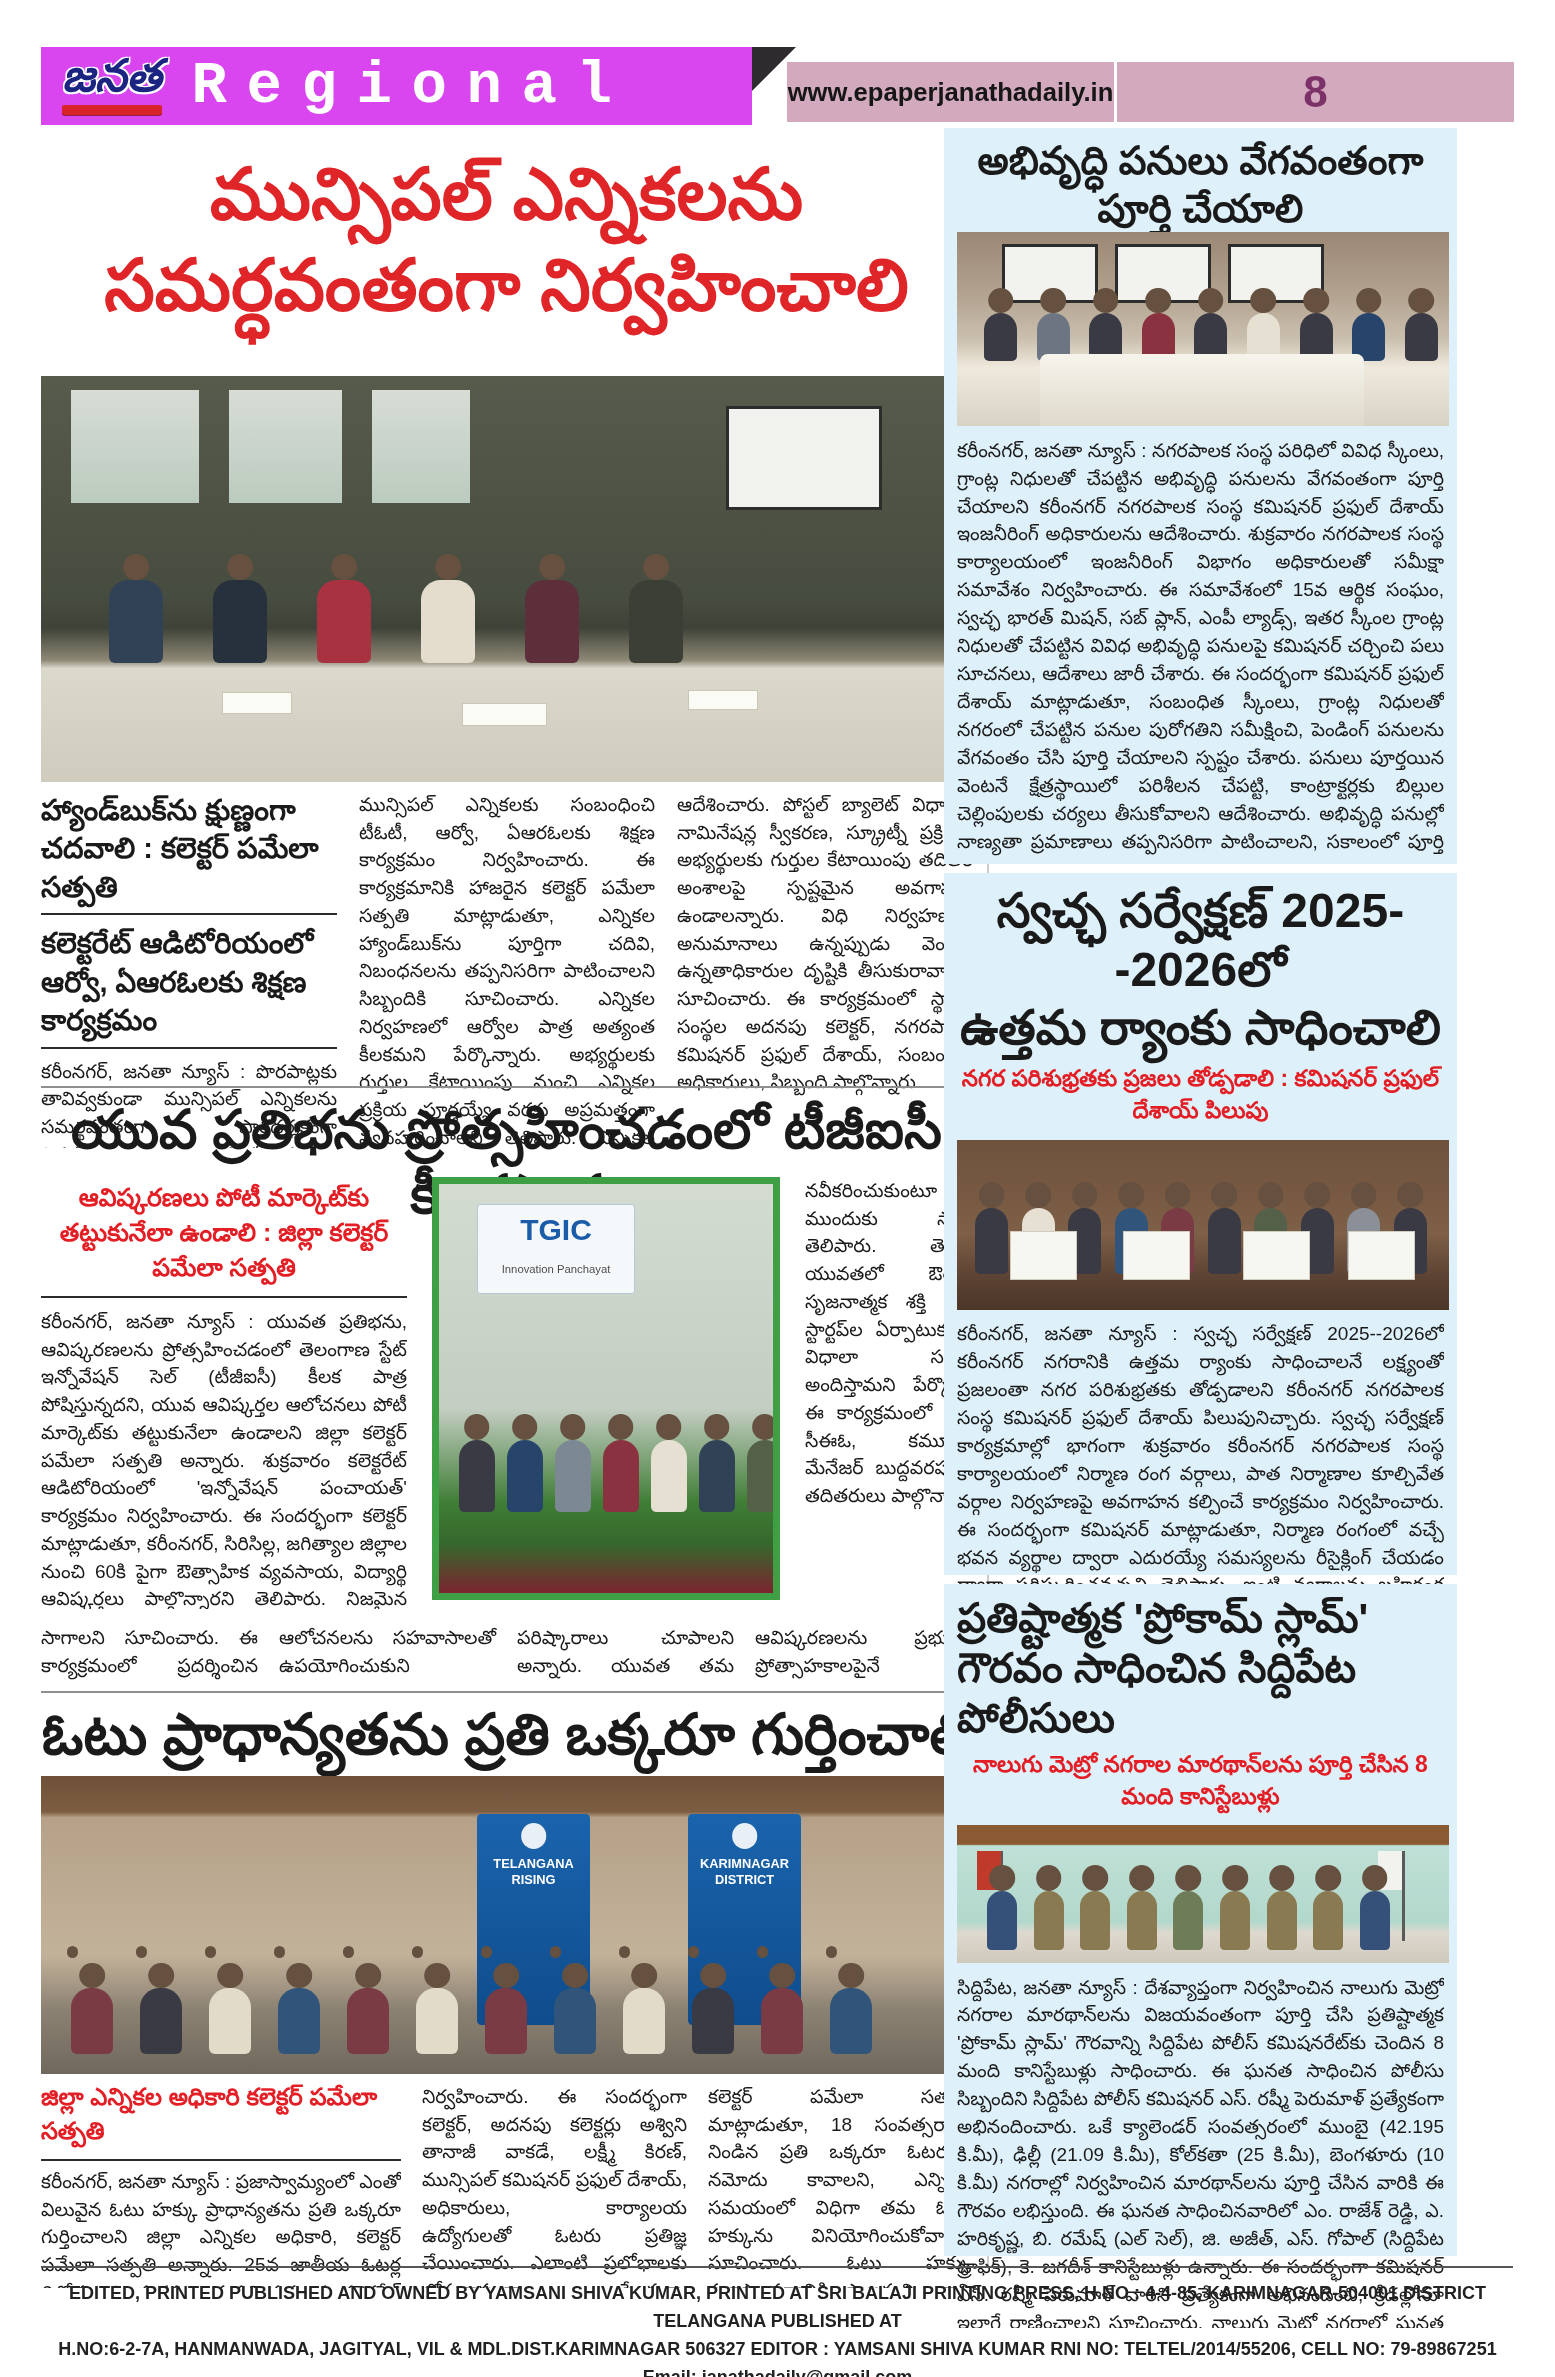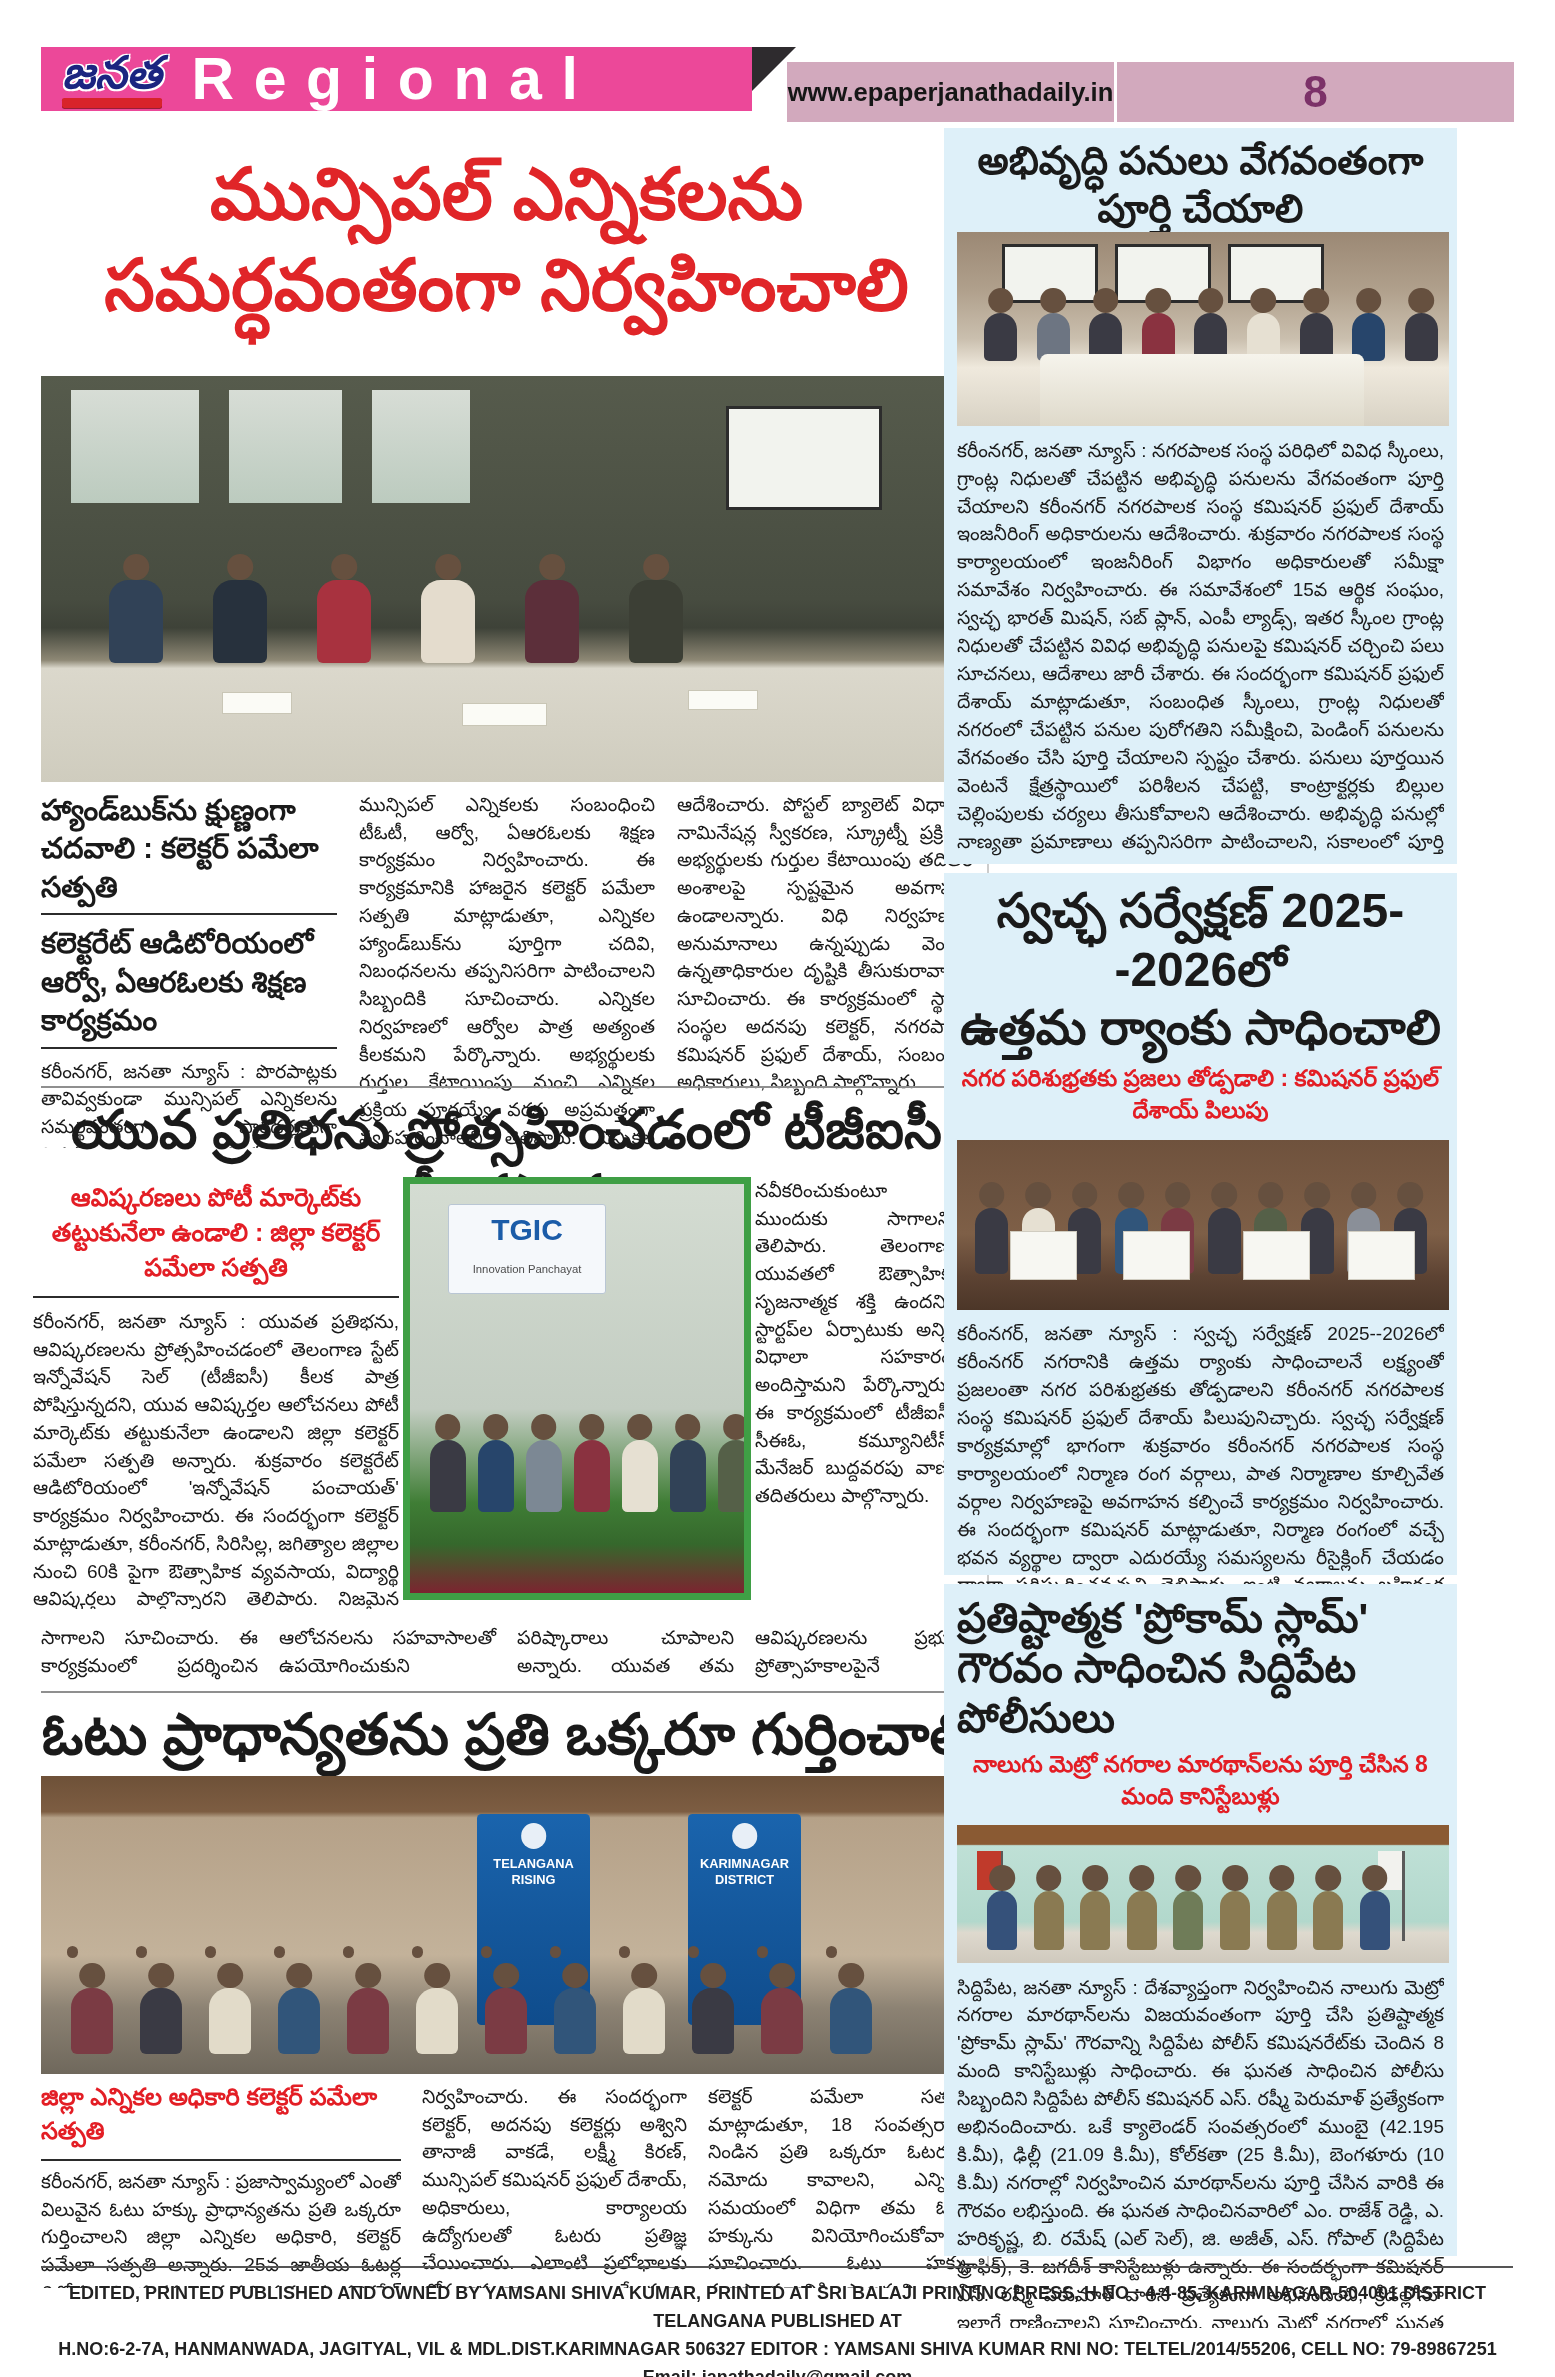--- a/index.html
+++ b/index.html
@@ -1,21 +1,21 @@
 <!DOCTYPE html>
 <html style="font-size:12px"><head>
 <meta charset="utf-8">
 <style>
   html,body{margin:0;padding:0;background:#e8e8e8;}
   .page{position:relative;width:1555px;height:2377px;background:#ffffff;margin:0 auto;
         font-family:"Liberation Sans", sans-serif;color:#1a1a1a;overflow:hidden;}
 
   
-  .masthead{position:absolute;top:47px;left:41px;width:711px;height:64px;background:#ec4899;
-            display:flex;align-items:center;padding-left:21px;box-sizing:border-box;}
+  .masthead{position:absolute;top:47px;left:41px;width:711px;height:78px;background:#d946ef;
+            display:flex;align-items:center;padding-left:21px;box-sizing:border-box;font-family:Liberation Mono, monospace;}
   .logo{position:relative;margin-right:30px;}
   .logo-word{font-size:45px;font-weight:bold;font-style:italic;color:#1b2480;
              text-shadow:-1.5px -1.5px 0 #fff,1.5px -1.5px 0 #fff,-1.5px 1.5px 0 #fff,1.5px 1.5px 0 #fff;line-height:1;}
   .logo-ribbon{margin-top:3px;height:10.5px;background:#d8232a;border-radius:2.3px;box-shadow:0 0.8px 0 #7a1118;}
   .section-title{font-size:59px;font-weight:bold;color:#ffffff;letter-spacing:19.6px;line-height:1;}
   .fold-triangle{position:absolute;top:47px;left:752px;width:0;height:0;
                  border-top:44px solid #2e2b2e;border-right:44px solid transparent;}
   .head-band{position:absolute;top:62px;left:787px;width:727px;height:60px;background:#d2a9bd;
              display:flex;align-items:stretch;}
   .band-cell{display:flex;align-items:center;justify-content:center;font-weight:bold;color:#161616;}
@@ -55,22 +55,22 @@
   .photo-main .person:nth-child(3){background:#a8323f;}
   .photo-main .person:nth-child(4){background:#e4dccd;}
   .photo-main .person:nth-child(5){background:#5c2f3a;}
   .photo-main .person:nth-child(6){background:#3c3f35;}
 
   .art1{position:absolute;top:791px;left:41px;width:931px;height:289px;
         display:grid;grid-template-columns:296px 296px 296px;column-gap:22px;}
 
   .tgic-head{position:absolute;top:1097px;left:41px;width:931px;height:72px;text-align:center;
              font-size:54px;font-weight:bold;line-height:1.2;}
-  .tgic-row{position:absolute;top:1177px;left:33px;width:931px;height:438px;
-            display:grid;grid-template-columns:366px 348px 196px;column-gap:4px;}
+  .tgic-row{position:absolute;top:1177px;left:41px;width:931px;height:438px;
+            display:grid;grid-template-columns:366px 348px 196px;column-gap:25px;}
   .tgic-sub{font-size:25px;text-align:center;line-height:1.4;border-bottom:2.3px solid #2b2b2b;
             padding:3px 4.5px 10.5px 4.5px;margin-bottom:10.5px;}
   .photo-tgic{border:7.5px solid #3f9f45;background:
       linear-gradient(#d4dcd2 0%,#c3cdc2 55%,#3f7d35 78%,#35682c 88%,#7c2430 100%);height:423px;box-sizing:border-box;}
   .tgic-banner{position:absolute;top:19.6px;left:38px;width:158px;height:90px;background:#f5f8fb;
                border:1.5px solid #b9c6d4;border-radius:3px;text-align:center;padding-top:10.5px;box-sizing:border-box;}
   .tgic-banner .t1{font-size:30px;font-weight:bold;color:#1b5ca8;line-height:1;}
   .tgic-banner .t2{font-size:11.3px;color:#4d4d4d;margin-top:18px;}
   .photo-tgic .people-row{bottom:81px;left:19.6px;gap:12px;}
   .photo-tgic .person{width:36px;height:72px;}

